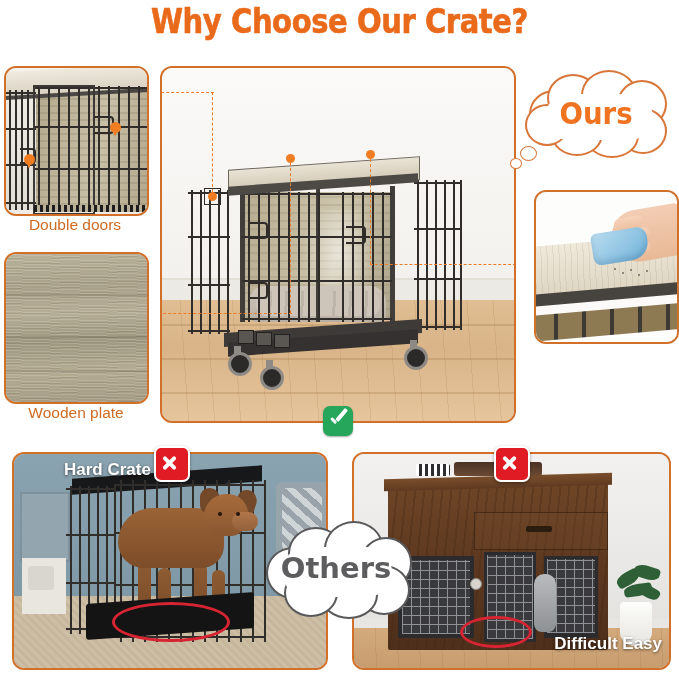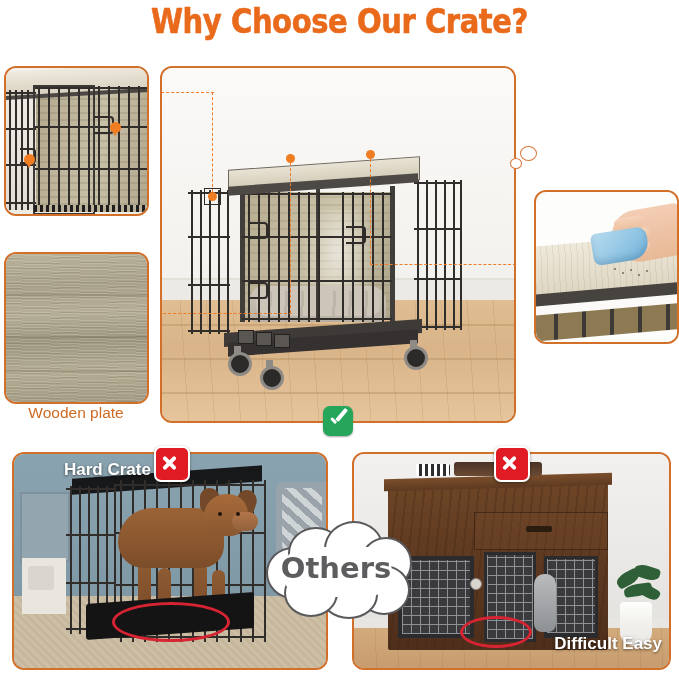--- a/index.html
+++ b/index.html
@@ -242,20 +242,21 @@
       <div class="wh" style="top:82px;"></div>
         <div class="wh" style="top:122px;"></div>
       <div class="frame" style="left:-1px;top:-1px;width:58px;height:126px;"></div>
     </div>
     <div class="latch" style="left:88px;top:48px;width:18px;height:14px;"></div>
     <div class="latch" style="left:14px;top:80px;width:14px;height:12px;"></div>
     <div class="pin" style="left:104px;top:54px;"></div>
     <div class="pin" style="left:18px;top:86px;"></div>
     <div style="position:absolute;left:28px;bottom:2px;width:118px;height:7px;background:repeating-linear-gradient(90deg,#1f1d1b 0 3px,#b9b19a 3px 6px);"></div>
   </div>
+  <div class="label" id="dd-label">Double doors</div>
 
   <div class="card" id="wp-card">
     <div class="wood-swatch"></div>
     <div class="wood-line" style="top:40px;"></div>
     <div class="wood-line" style="top:82px;"></div>
     <div class="wood-line" style="top:116px;"></div>
   </div>
   <div class="label" id="wp-label">Wooden plate</div>
 
   <div class="card" id="main-card">
@@ -348,20 +349,34 @@
 
     <div class="dot-sq" style="left:42px;top:120px;"></div>
     <div class="dot" style="left:46px;top:124px;"></div>
     <div class="dash-v" style="left:50px;top:24px;height:100px;"></div>
     <div class="dash-h" style="left:-160px;top:24px;width:212px;"></div>
     <div class="dash-h" style="left:-160px;top:245px;width:290px;"></div>
   </div>
 
   <div class="check-badge"></div>
 
+  <div id="ours-bubble">
+    <div class="cloud-out">
+      <span style="left:6px;top:20px;width:46px;height:44px;"></span>
+      <span style="left:24px;top:4px;width:48px;height:44px;"></span>
+      <span style="left:58px;top:0px;width:52px;height:46px;"></span>
+      <span style="left:94px;top:10px;width:46px;height:44px;"></span>
+      <span style="left:96px;top:38px;width:44px;height:42px;"></span>
+      <span style="left:62px;top:44px;width:50px;height:40px;"></span>
+      <span style="left:28px;top:42px;width:48px;height:40px;"></span>
+      <span style="left:2px;top:34px;width:40px;height:38px;"></span>
+      <span style="left:22px;top:24px;width:104px;height:42px;border-radius:30px;border-color:transparent;"></span>
+    </div>
+    <div class="ours-txt">Ours</div>
+  </div>
   <div class="bub-s" style="left:520px;top:146px;width:15px;height:13px;"></div>
   <div class="bub-s" style="left:510px;top:158px;width:10px;height:9px;"></div>
 
   <div class="card" id="ec-card">
     <div class="ec-bg"></div>
     <div class="ec-top"></div>
     <div class="ec-edge"></div>
     <div class="ec-gap"></div>
     <div class="ec-baskets"></div>
     <div class="hand">

